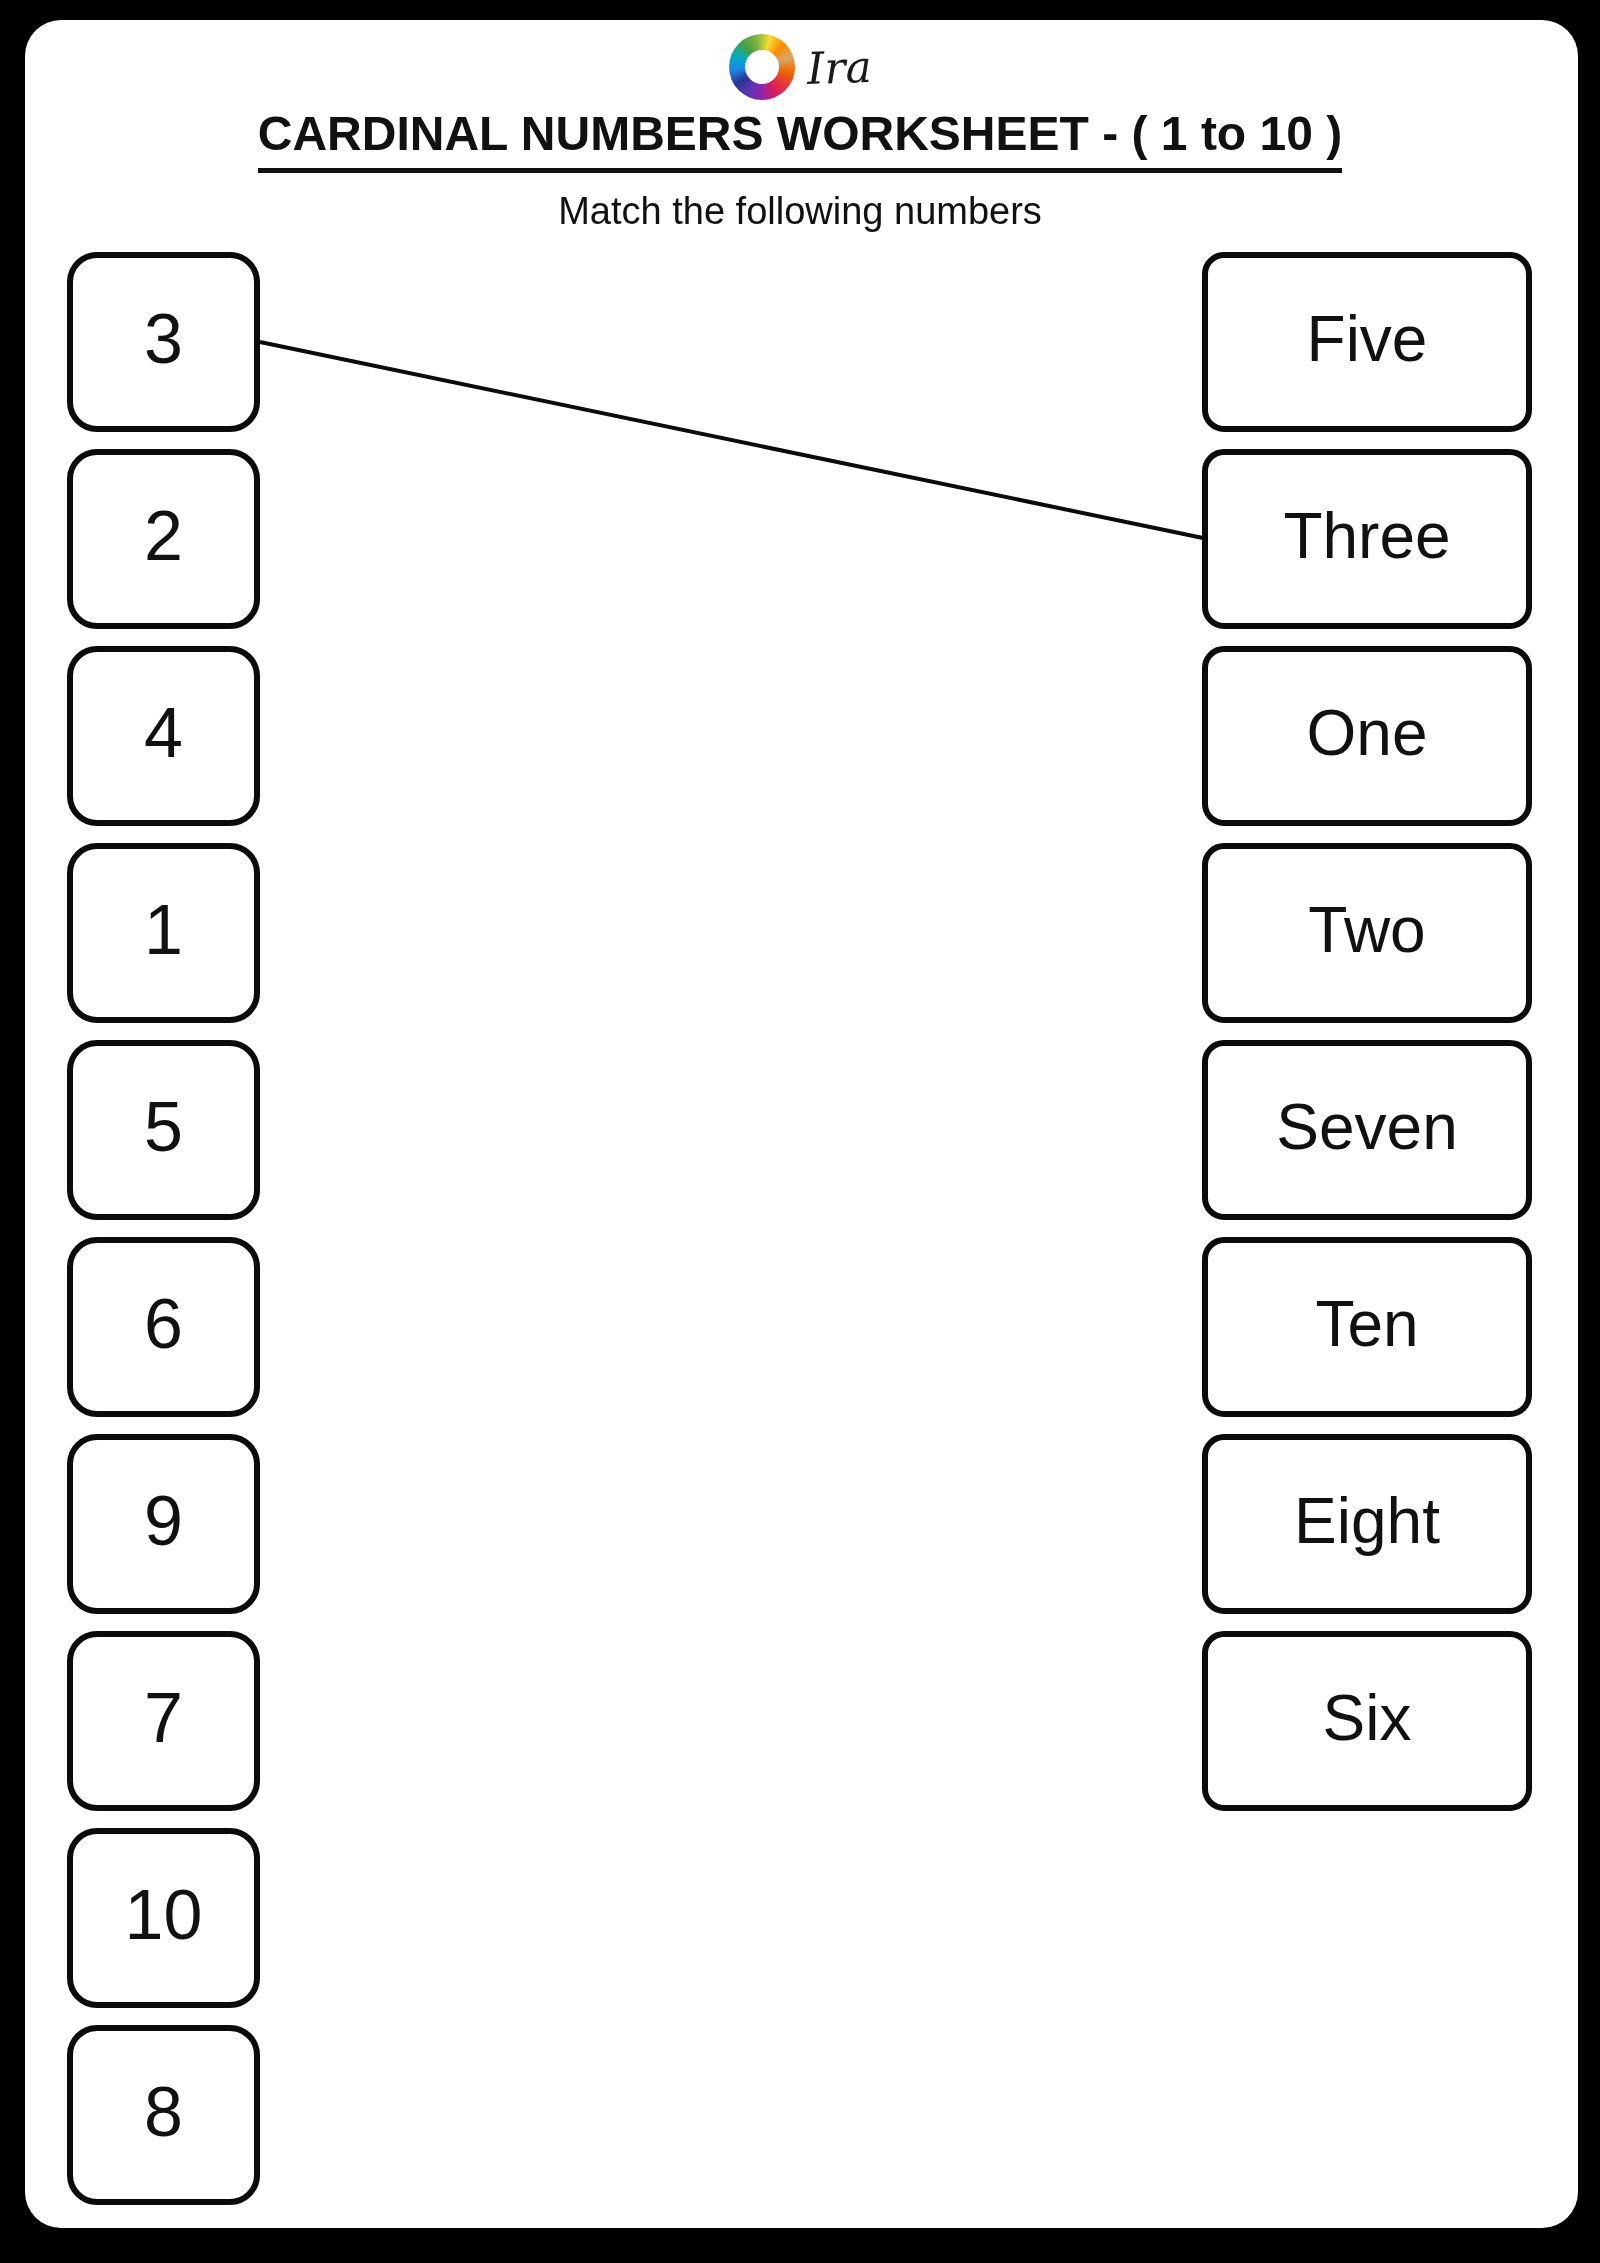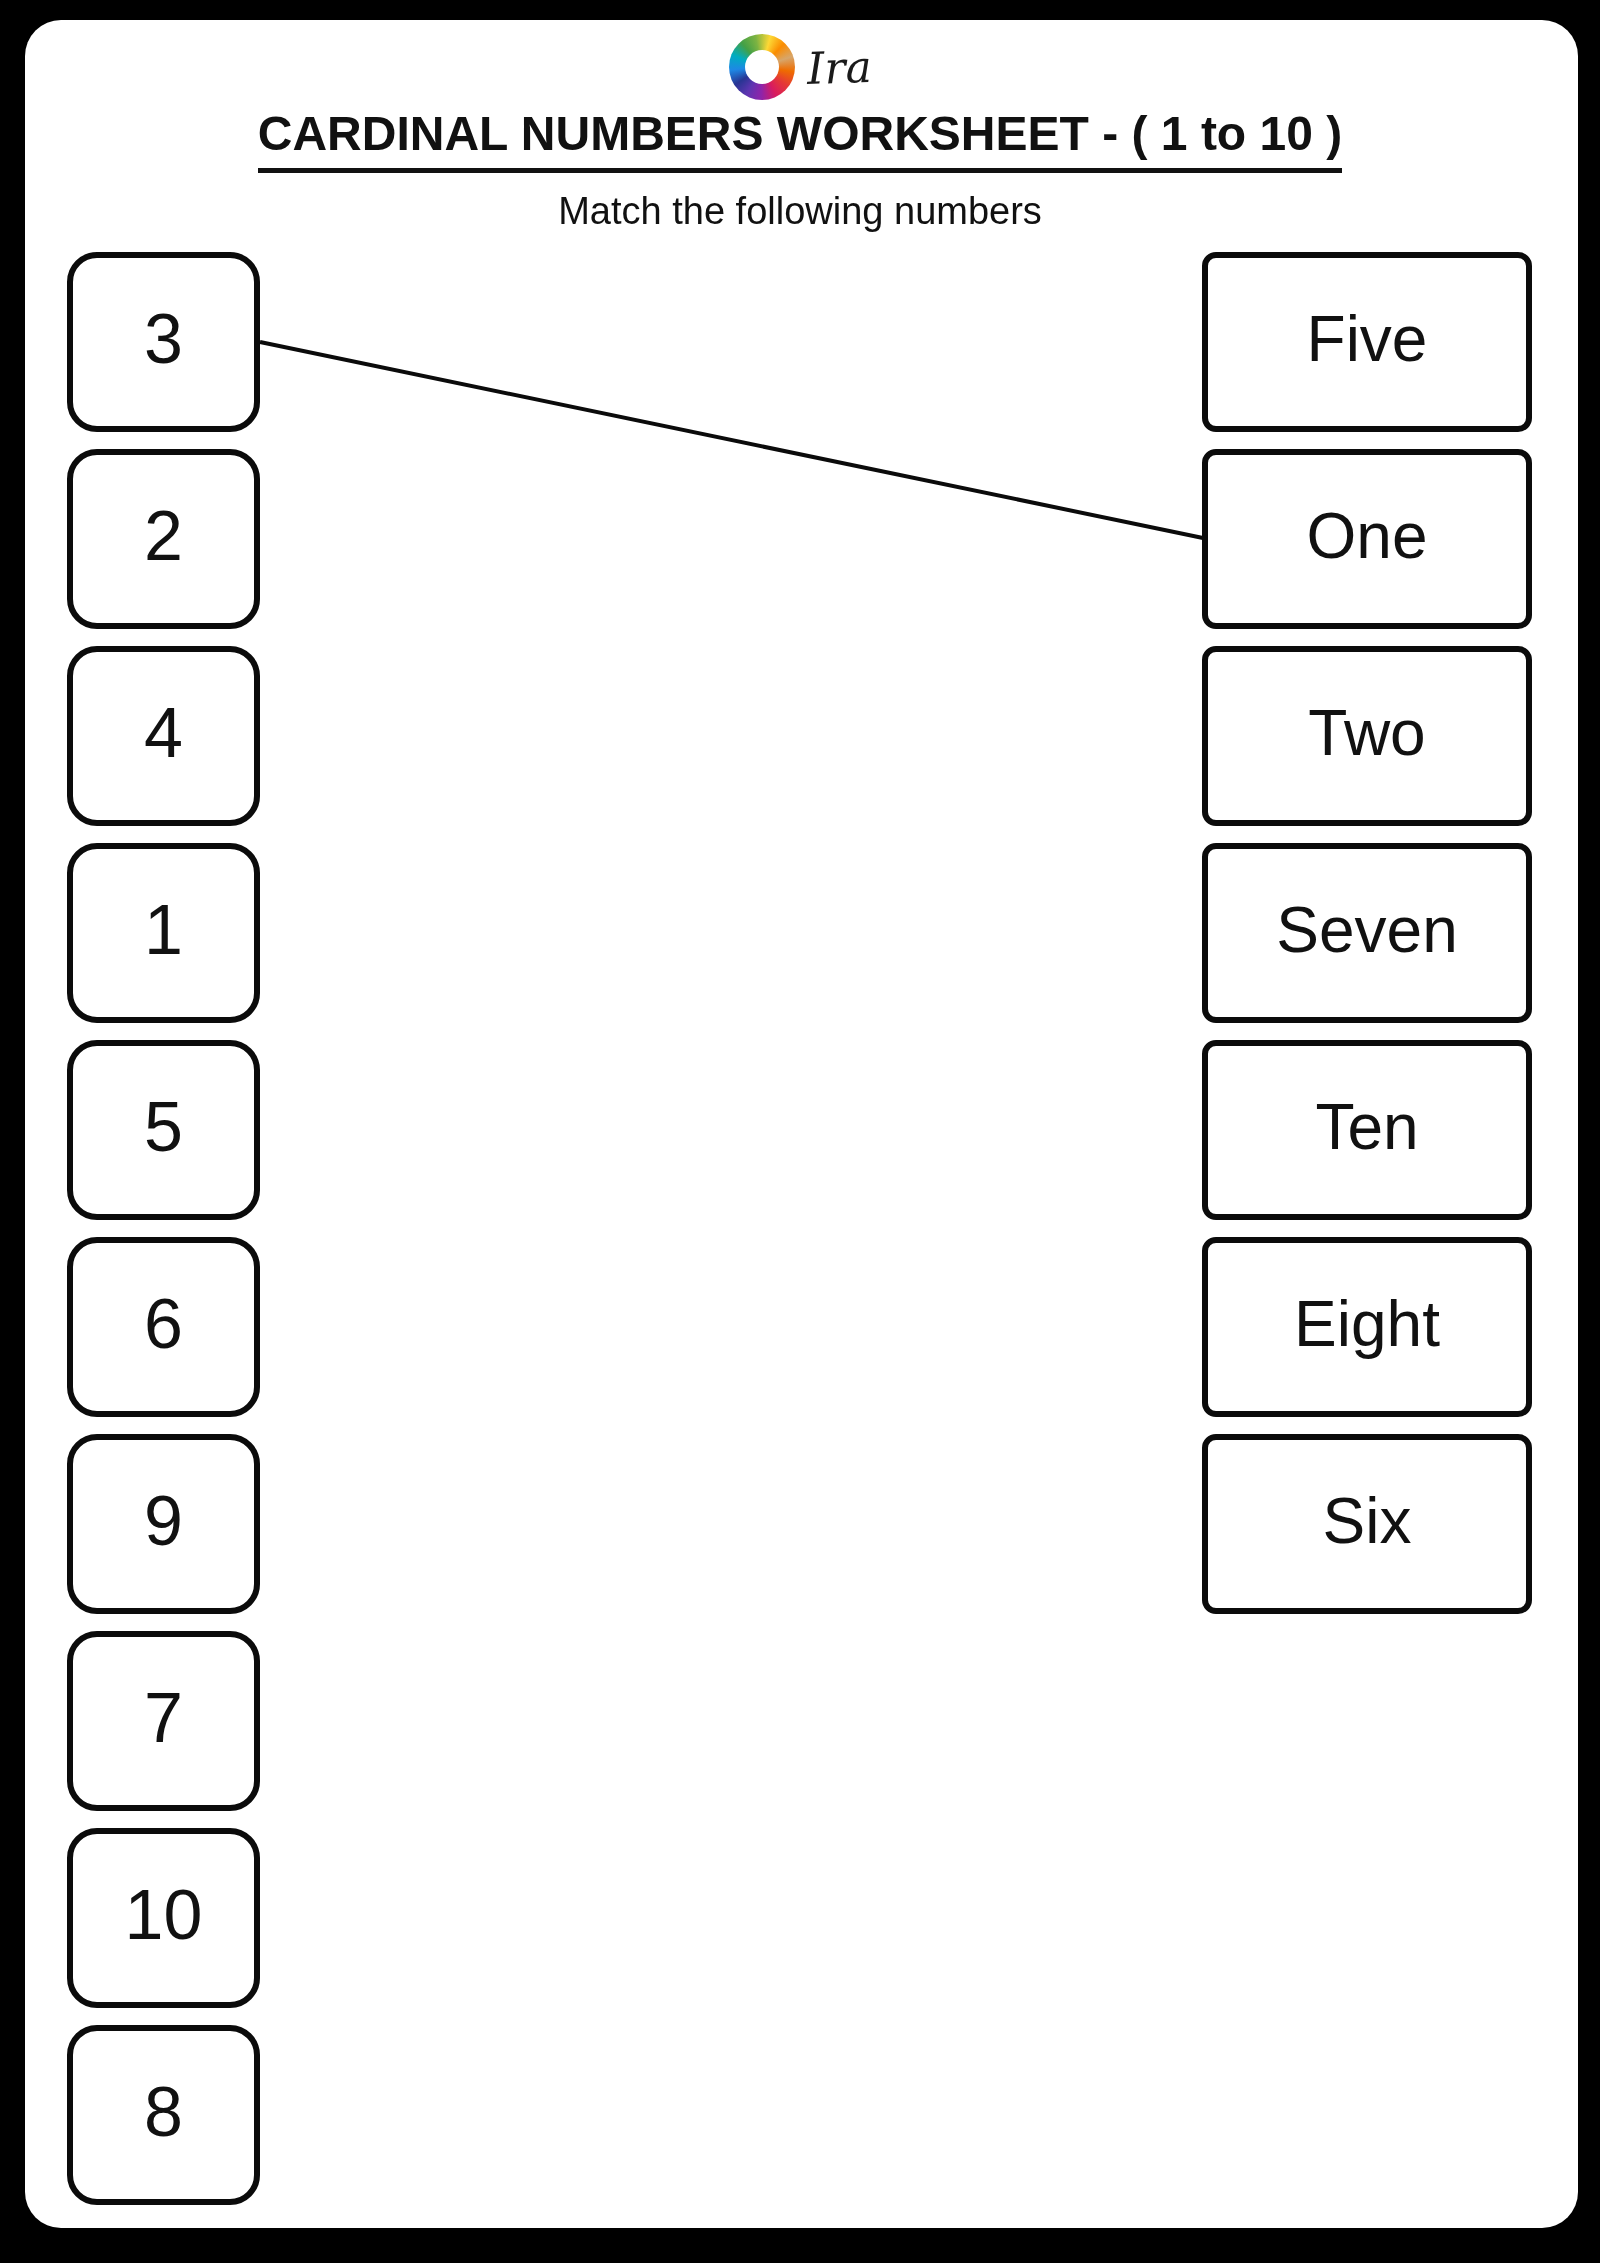--- a/index.html
+++ b/index.html
@@ -69,21 +69,21 @@
   .col-right { left: 1202px; }
   .cell {
     box-sizing: border-box;
     height: 180px;
     border: 6px solid #0b0b0b;
     background: #ffffff;
     display: flex; align-items: center; justify-content: center;
     padding-bottom: 6px;
   }
   .cell-number { width: 193px; border-radius: 30px; font-size: 70px; }
-  .cell-word   { width: 330px; border-radius: 14px; font-size: 64px; }
+  .cell-word   { width: 330px; border-radius: 22px; font-size: 64px; }
 
   .overlay {
     position: absolute; left: 0; top: 0;
     width: 1600px; height: 2263px;
     pointer-events: none;
   }
 </style>
 </head>
 <body>
 
@@ -133,20 +133,23 @@
   <div class="cell cell-number">
       <span>8</span>
     </div>
 </div>
 
 <div class="col col-right">
   <div class="cell cell-word">
       <span>Five</span>
     </div>
   <div class="cell cell-word">
+      <span>Three</span>
+    </div>
+  <div class="cell cell-word">
       <span>One</span>
     </div>
   <div class="cell cell-word">
       <span>Two</span>
     </div>
   <div class="cell cell-word">
       <span>Seven</span>
     </div>
   <div class="cell cell-word">
       <span>Ten</span>

